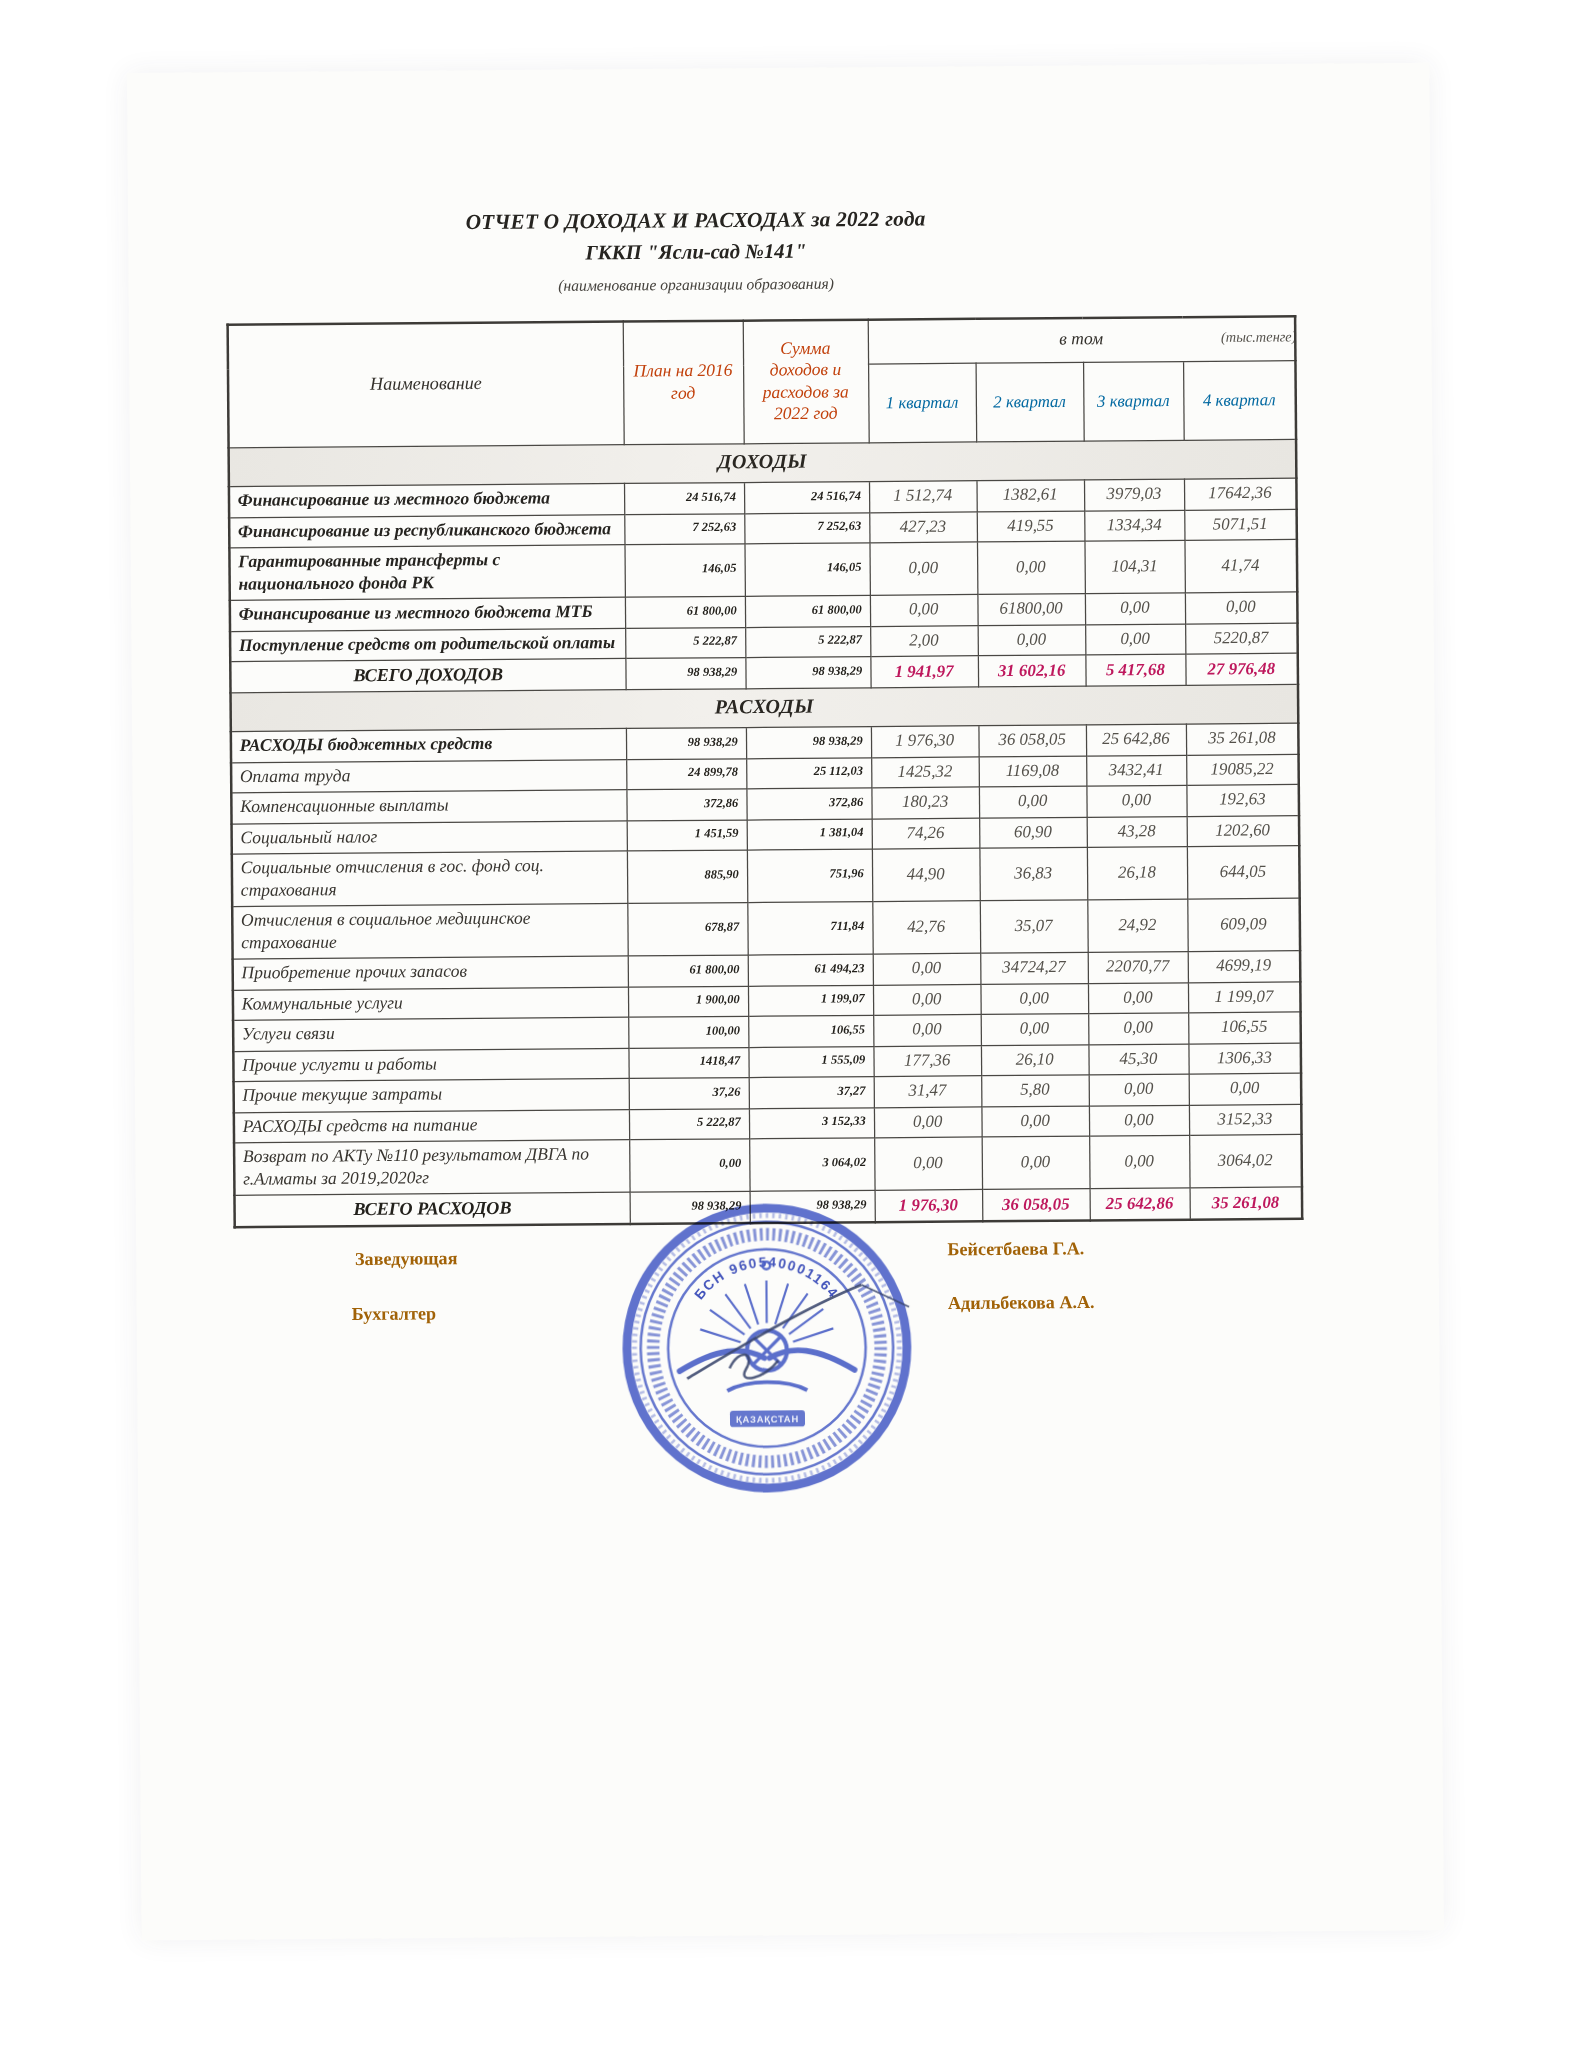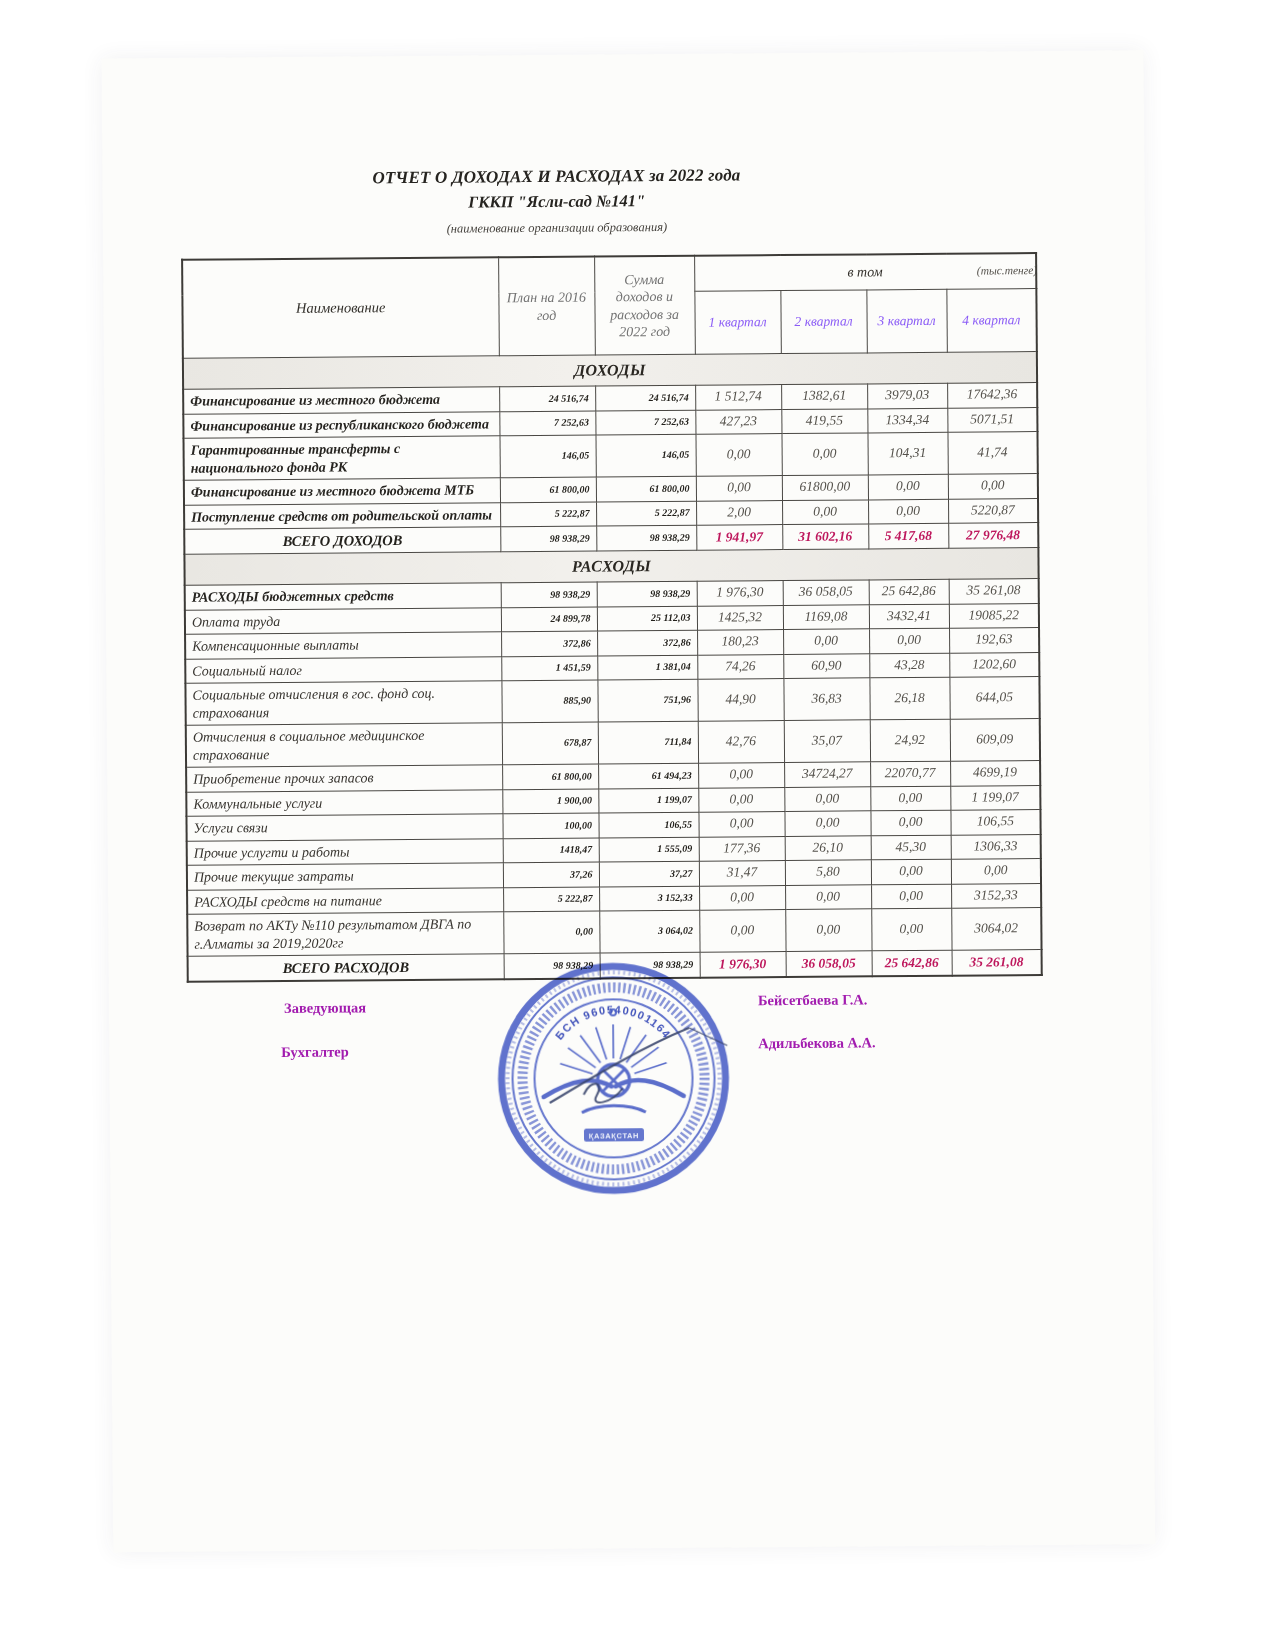--- a/index.html
+++ b/index.html
@@ -19,36 +19,36 @@
 
   table.report{
     position:absolute;left:184px;top:255px;width:854px;border-collapse:collapse;
     table-layout:fixed;border:2.4px solid #3d3b37;
   }
   table.report th,table.report td{
     border:1.4px solid #4a4844;padding:3px 6px;vertical-align:middle;
     font-style:italic;line-height:1.25;
   }
   th.h-name{font-size:14.5px;font-weight:400;text-align:center;color:#33302b;}
-  th.h-col{font-size:14px;font-weight:400;text-align:center;color:#737373;}
+  th.h-col{font-size:14px;font-weight:400;text-align:center;color:#c2410c;}
   th.h-group{font-size:14px;font-weight:400;text-align:center;height:28px;color:#33302b;}
-  th.h-q{font-size:13.5px;font-weight:400;text-align:center;height:56px;color:#8b5cf6;}
+  th.h-q{font-size:13.5px;font-weight:400;text-align:center;height:56px;color:#0369a1;}
   td.band{
     text-align:center;font-size:16px;font-weight:bold;letter-spacing:.4px;color:#2a2722;
     background:linear-gradient(90deg,#e9e7e2,#f2f0ec 45%,#e8e6e1);height:24px;
   }
   td.c-name{font-size:14px;text-align:left;color:#383530;padding-left:8px;}
   td.c-name.bold{font-weight:bold;color:#262420;}
   td.c-plan,td.c-sum{font-size:10px;font-weight:bold;text-align:right;padding-right:9px;color:#23211c;}
   td.c-q{font-size:13.5px;text-align:center;color:#54514b;}
   tr.row-total td{font-weight:bold;color:#23211c;}
   td.c-total-label{font-size:14.5px;text-align:center;font-weight:bold;}
   tr.row-total td.c-q{color:#be185d;}
 
-  .sig{position:absolute;font-size:14.5px;font-weight:bold;color:#a21caf;}
+  .sig{position:absolute;font-size:14.5px;font-weight:bold;color:#a16207;}
   .stamp{position:absolute;left:484px;top:952px;width:252px;height:252px;
     mix-blend-mode:multiply;opacity:.93;filter:blur(.3px);}
 </style>
 </head>
 <body>
 
 <div class="scan">
   <div class="paper"></div>
 
   <div class="title-block">

